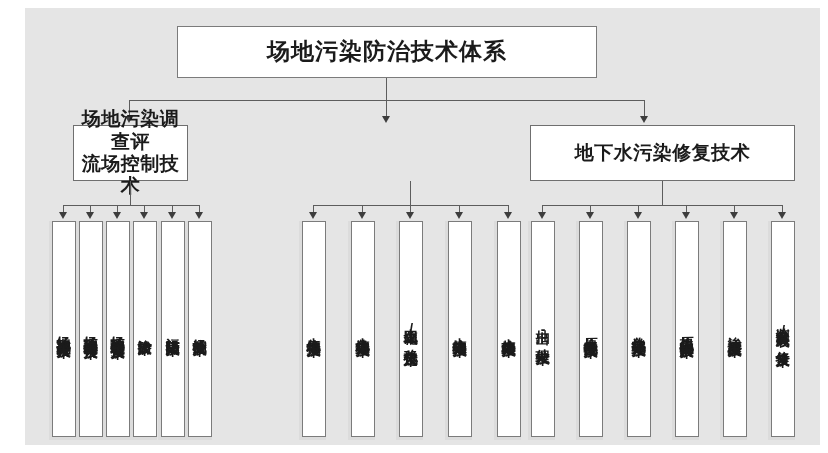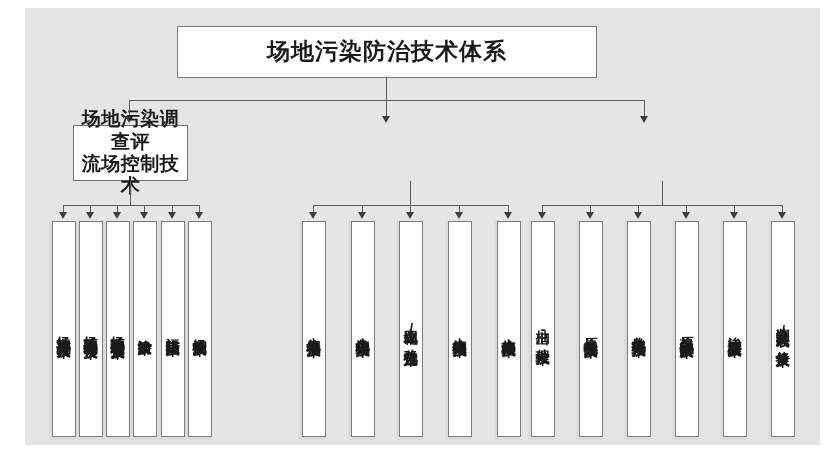--- a/index.html
+++ b/index.html
@@ -84,20 +84,23 @@
 
     <div class="vline" style="left:619px;top:92px;height:18px;"></div>
     <div class="arrow" style="left:615px;top:108px;"></div>
 
     <div class="box l2" style="left:48px;top:117px;width:115px;height:56px;">
       <span class="txt">场地污染调查评
 流场控制技术</span>
     </div>
 
 
+    <div class="box l2" style="left:505px;top:117px;width:265px;height:56px;">
+      <span class="txt">地下水污染修复技术</span>
+    </div>
 
     <div class="vline" style="left:105px;top:173px;height:24px;"></div>
     <div class="hline" style="left:38px;top:197px;width:136px;"></div>
     <div class="vline" style="left:38px;top:197px;height:9px;"></div>
     <div class="arrow" style="left:34px;top:204px;"></div>
     <div class="vline" style="left:65px;top:197px;height:9px;"></div>
     <div class="arrow" style="left:61px;top:204px;"></div>
     <div class="vline" style="left:92px;top:197px;height:9px;"></div>
     <div class="arrow" style="left:88px;top:204px;"></div>
     <div class="vline" style="left:119px;top:197px;height:9px;"></div>

